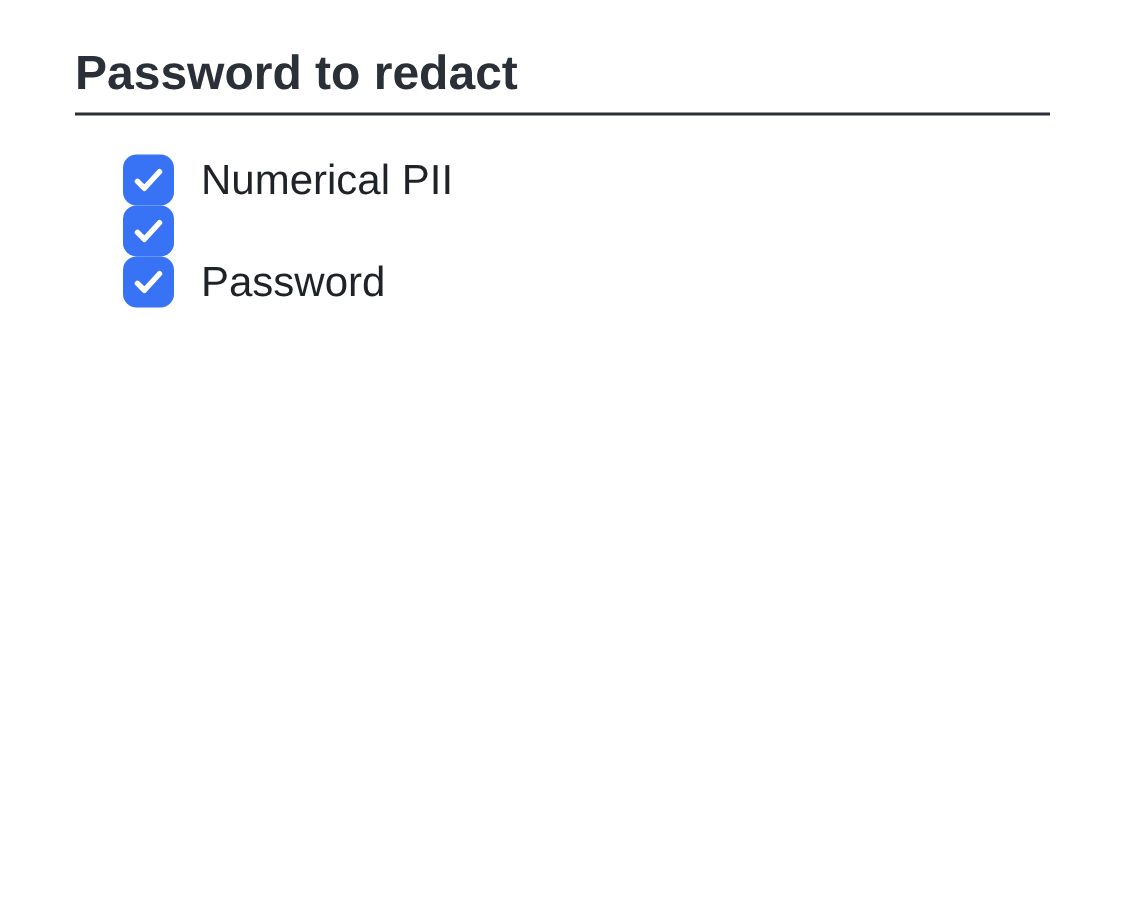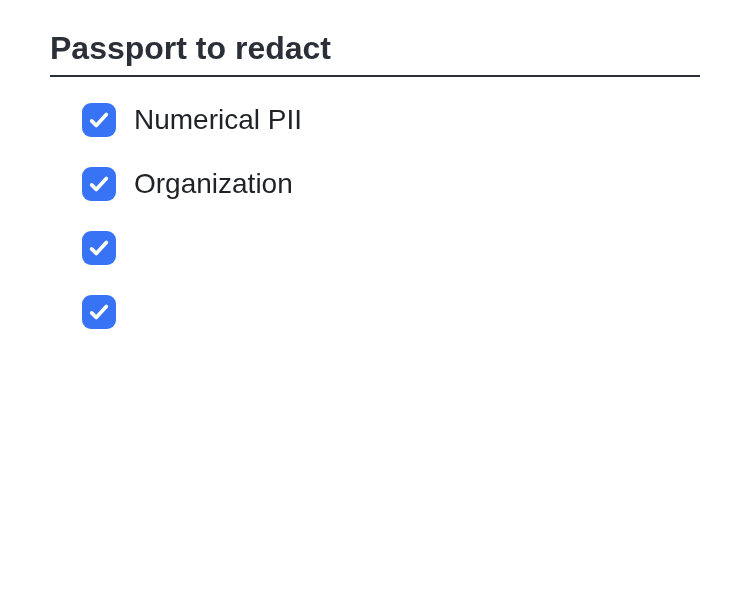--- a/index.html
+++ b/index.html
@@ -15,21 +15,20 @@
       font-weight: 700;
       color: #2a2f38;
       padding-bottom: 8px;
       border-bottom: 2px solid #2a2f38;
       margin-bottom: 26px;
     }
     .checkbox-list {
       padding-left: 32px;
       display: flex;
       flex-direction: column;
-      gap: 30px;
     }
     .checkbox-row {
       display: flex;
       align-items: center;
       gap: 18px;
       cursor: pointer;
     }
     .checkbox {
       width: 34px;
       height: 34px;
@@ -53,54 +52,47 @@
     }
     .checkbox-label {
       font-size: 28px;
       color: #1f2328;
       font-weight: 400;
     }
   </style>
 </head>
 <body>
 
-<h2 class="section-title">Passport to redact</h2>
+<h2 class="section-title">Password to redact</h2>
 
 <div class="checkbox-list">
 
   <div class="checkbox-row">
     <span class="checkbox checked">
       <svg viewBox="0 0 24 24" fill="none" stroke="#fff" stroke-width="4" stroke-linecap="round" stroke-linejoin="round">
           <polyline points="4 13 9 18 20 6"></polyline>
         </svg>
     </span>
     <span class="checkbox-label">Numerical PII</span>
   </div>
 
-  <div class="checkbox-row">
-    <span class="checkbox checked">
-      <svg viewBox="0 0 24 24" fill="none" stroke="#fff" stroke-width="4" stroke-linecap="round" stroke-linejoin="round">
-          <polyline points="4 13 9 18 20 6"></polyline>
-        </svg>
-    </span>
-    <span class="checkbox-label">Organization</span>
-  </div>
 
 
 
   <div class="checkbox-row">
     <span class="checkbox checked">
       <svg viewBox="0 0 24 24" fill="none" stroke="#fff" stroke-width="4" stroke-linecap="round" stroke-linejoin="round">
           <polyline points="4 13 9 18 20 6"></polyline>
         </svg>
     </span>
   </div>
 
   <div class="checkbox-row">
     <span class="checkbox checked">
       <svg viewBox="0 0 24 24" fill="none" stroke="#fff" stroke-width="4" stroke-linecap="round" stroke-linejoin="round">
           <polyline points="4 13 9 18 20 6"></polyline>
         </svg>
     </span>
+    <span class="checkbox-label">Password</span>
   </div>
 
 
 </div>
 
 </body></html>

